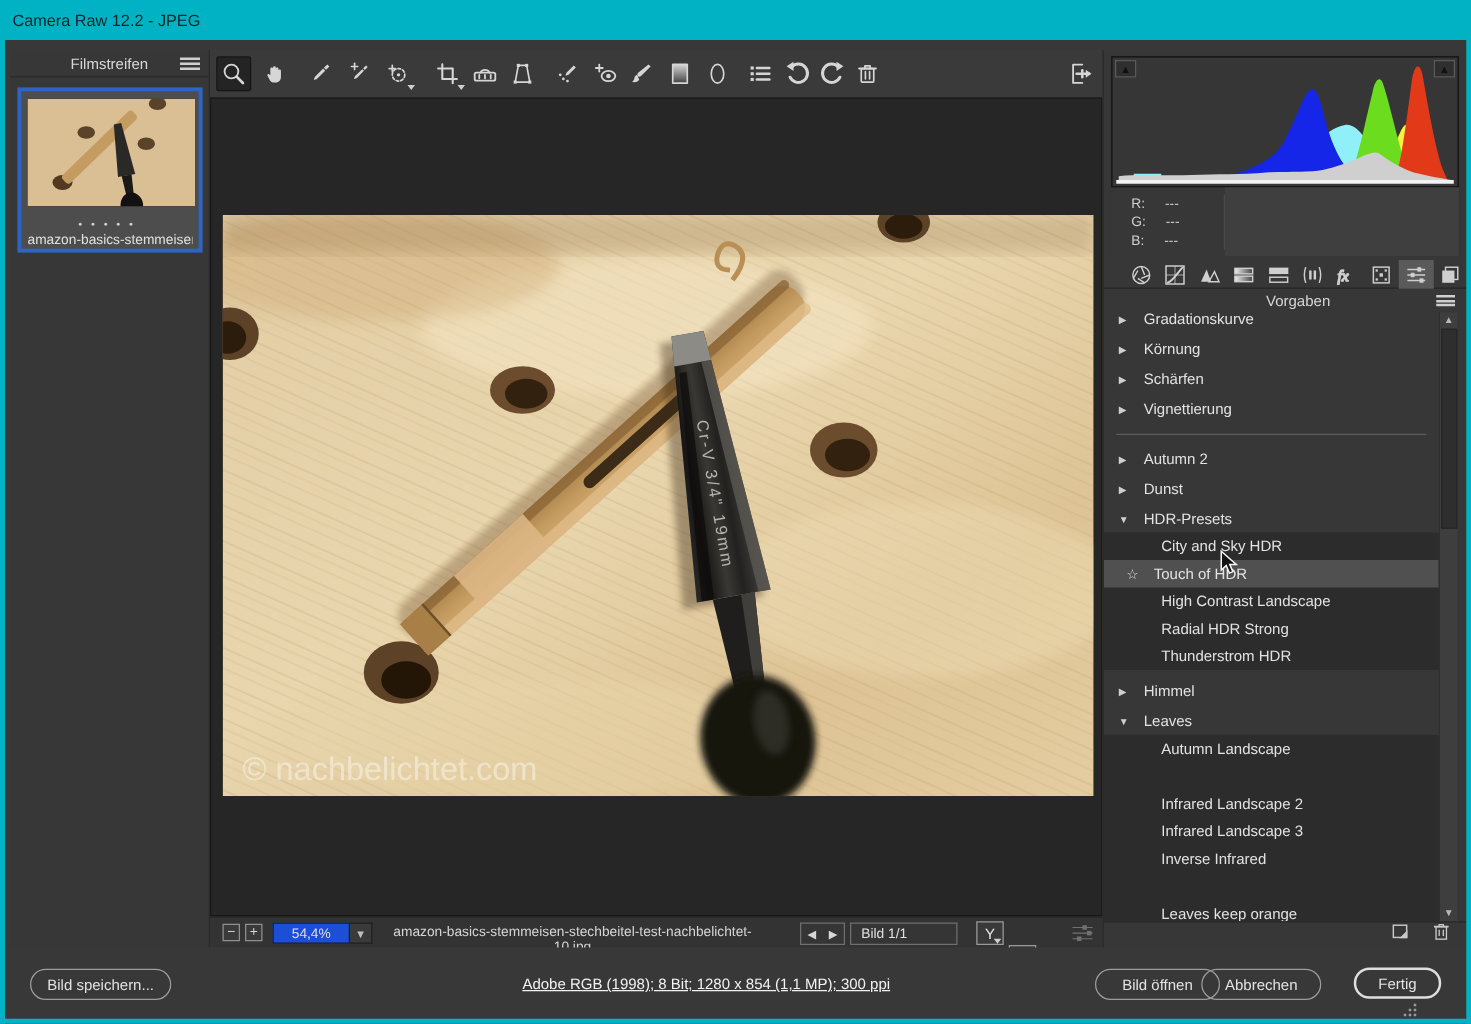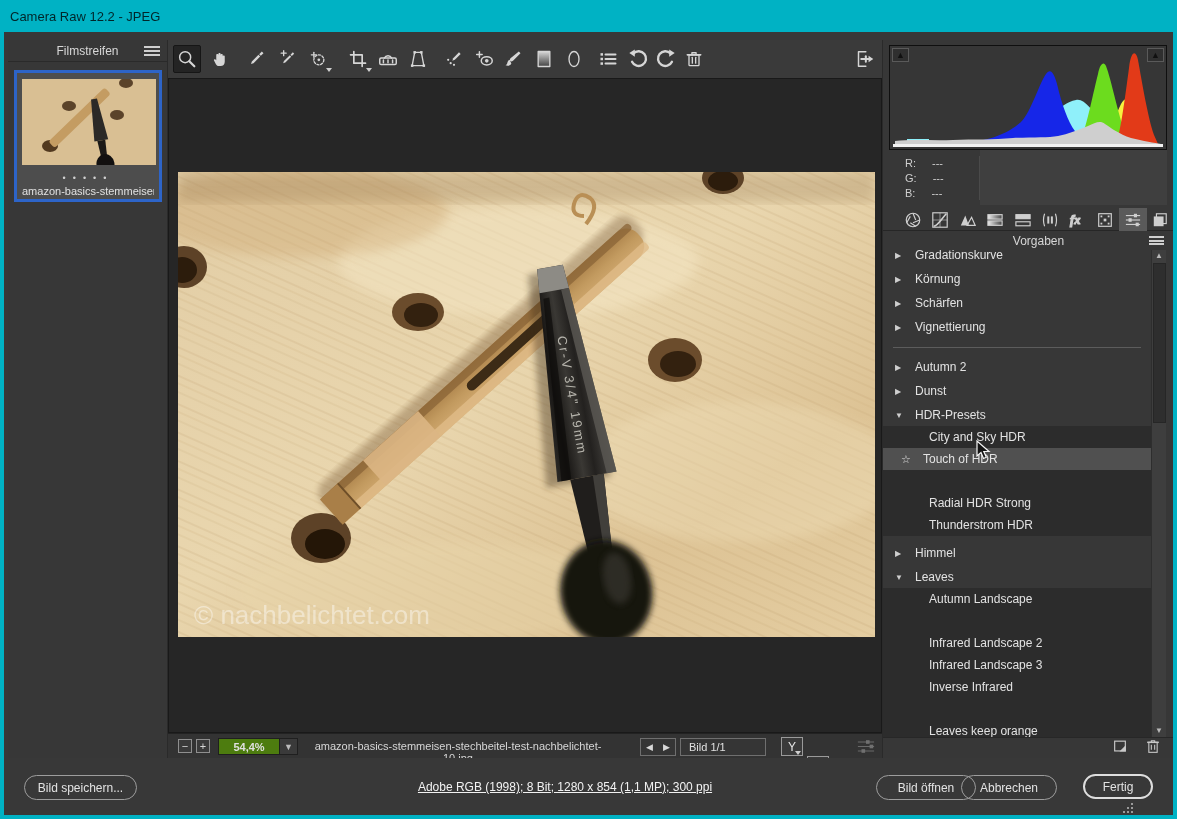--- a/index.html
+++ b/index.html
@@ -28,36 +28,36 @@
   .tool.sel{background:#242424;border:1px solid #161616;border-radius:2px;}
   .tool svg{stroke:#d6d6d6;fill:none;stroke-width:1.6;stroke-linecap:round;stroke-linejoin:round;}
   .tool .fillico{fill:#d6d6d6;stroke:none;}
   .caret{position:absolute;right:0px;bottom:1px;width:0;height:0;border-left:3px solid transparent;border-right:3px solid transparent;border-top:4px solid #cfcfcf;}
   .preview{position:absolute;left:0;top:38px;width:714px;height:655px;background:#262626;border:1px solid #191919;}
   .photo{position:absolute;left:9px;top:93px;width:697px;height:465px;overflow:hidden;}
   
   .statusbar{position:absolute;left:0;top:693px;width:714px;height:25px;background:#333333;border-top:1px solid #222;}
   .sbx{position:absolute;color:#d0d0d0;font-size:11px;}
   .sq{width:14px;height:14px;border:1px solid #8f8f8f;display:flex;align-items:center;justify-content:center;color:#d8d8d8;font-size:11px;line-height:10px;background:#3a3a3a;}
-  .zoombox{width:62px;height:17px;border:1px solid #1f1f1f;background:#4d7c0f;display:flex;align-items:center;justify-content:center;color:#e0e0e0;font-size:11px;font-weight:bold;}
+  .zoombox{width:62px;height:17px;border:1px solid #1f1f1f;background:#1d4ed8;display:flex;align-items:center;justify-content:center;color:#e0e0e0;font-size:11px;}
   .zoomdd{width:18px;height:17px;border:1px solid #1f1f1f;border-left:none;background:#3a3a3a;display:flex;align-items:center;justify-content:center;color:#bdbdbd;font-size:9px;}
   .navbox{height:18px;border:1px solid #6f6f6f;display:flex;align-items:center;background:#353535;}
   .navbtn{width:17px;text-align:center;color:#d8d8d8;font-size:9px;}
   .cntbox{width:86px;height:18px;border:1px solid #6f6f6f;color:#e0e0e0;font-size:11px;display:flex;align-items:center;padding-left:8px;background:#353535;}
   .togglebtn{width:22px;height:19px;border:1px solid #9a9a9a;background:#3a3a3a;display:flex;align-items:center;justify-content:center;color:#e6e6e6;font-size:12px;position:relative;}
   
   .rightpanel{position:absolute;left:878px;top:8px;width:291px;height:718px;background:#373737;border-left:1px solid #2a2a2a;}
   .histo{position:absolute;left:6px;top:5px;width:278px;height:105px;background:#363636;border:1px solid #0f0f0f;}
   .clipbox{position:absolute;top:2px;width:17px;height:14px;border:1px solid #5a5a5a;background:#2f2f2f;color:#101010;font-size:9px;line-height:13px;text-align:center;}
   .rgbrow{position:absolute;left:6px;top:110px;width:278px;height:55px;background:#373737;}
   .rgbcol{position:absolute;left:16px;top:6px;color:#cfcfcf;font-size:11px;line-height:15px;}
   .rgbval{display:inline-block;width:30px;text-align:left;padding-left:16px;}
   .rgbdivider{position:absolute;left:90px;top:6px;height:44px;border-left:1px solid #4a4a4a;}
   .rgbright{position:absolute;left:91px;top:0;width:187px;height:55px;background:#3f3f3f;}
-  .tabs{position:absolute;left:0px;top:168px;width:291px;height:23px;border-bottom:1px solid #262626;display:flex;padding-left:16px;font-weight:bold;}
+  .tabs{position:absolute;left:0px;top:168px;width:291px;height:23px;border-bottom:1px solid #262626;display:flex;padding-left:16px;}
   .tab{width:29px;height:23px;display:flex;align-items:center;justify-content:center;}
   .tab svg{stroke:#cfcfcf;fill:none;stroke-width:1.3;}
   .tab .f{fill:#cfcfcf;stroke:none;}
   .tab.sel{background:#5a5a5a;}
   .presets-header{position:absolute;left:0;top:192px;width:291px;height:18px;display:flex;align-items:center;}
   .ph-title{flex:1;text-align:center;color:#d6d6d6;font-size:12px;padding-left:20px;}
   .ph-burger{position:absolute;right:10px;top:4px;width:15px;height:9px;border-top:2px solid #cfcfcf;border-bottom:2px solid #cfcfcf;}
   .ph-burger:before{content:"";display:block;margin-top:2px;border-top:2px solid #cfcfcf;}
   .plist{position:absolute;left:0;top:210px;width:291px;height:487px;overflow:hidden;}
   .prow{position:absolute;left:6px;width:262px;height:22px;display:flex;align-items:center;color:#e2e2e2;font-size:12px;}
@@ -540,20 +540,23 @@
           <span>HDR-Presets</span>
         </div>
       <div class="block" style="top:176px;height:110px"></div>
       <div class="prow child" style="top:176px">
           <span>City and Sky HDR</span>
         </div>
       <div class="prow hl" style="top:198px">
           <span class="star">☆</span>
           <span>Touch of HDR</span>
         </div>
+      <div class="prow child" style="top:220px">
+          <span>High Contrast Landscape</span>
+        </div>
       <div class="prow child" style="top:242px">
           <span>Radial HDR Strong</span>
         </div>
       <div class="prow child" style="top:264px">
           <span>Thunderstrom HDR</span>
         </div>
       <div class="prow" style="top:292px">
           <span class="tri">▶</span>
           <span>Himmel</span>
         </div>

